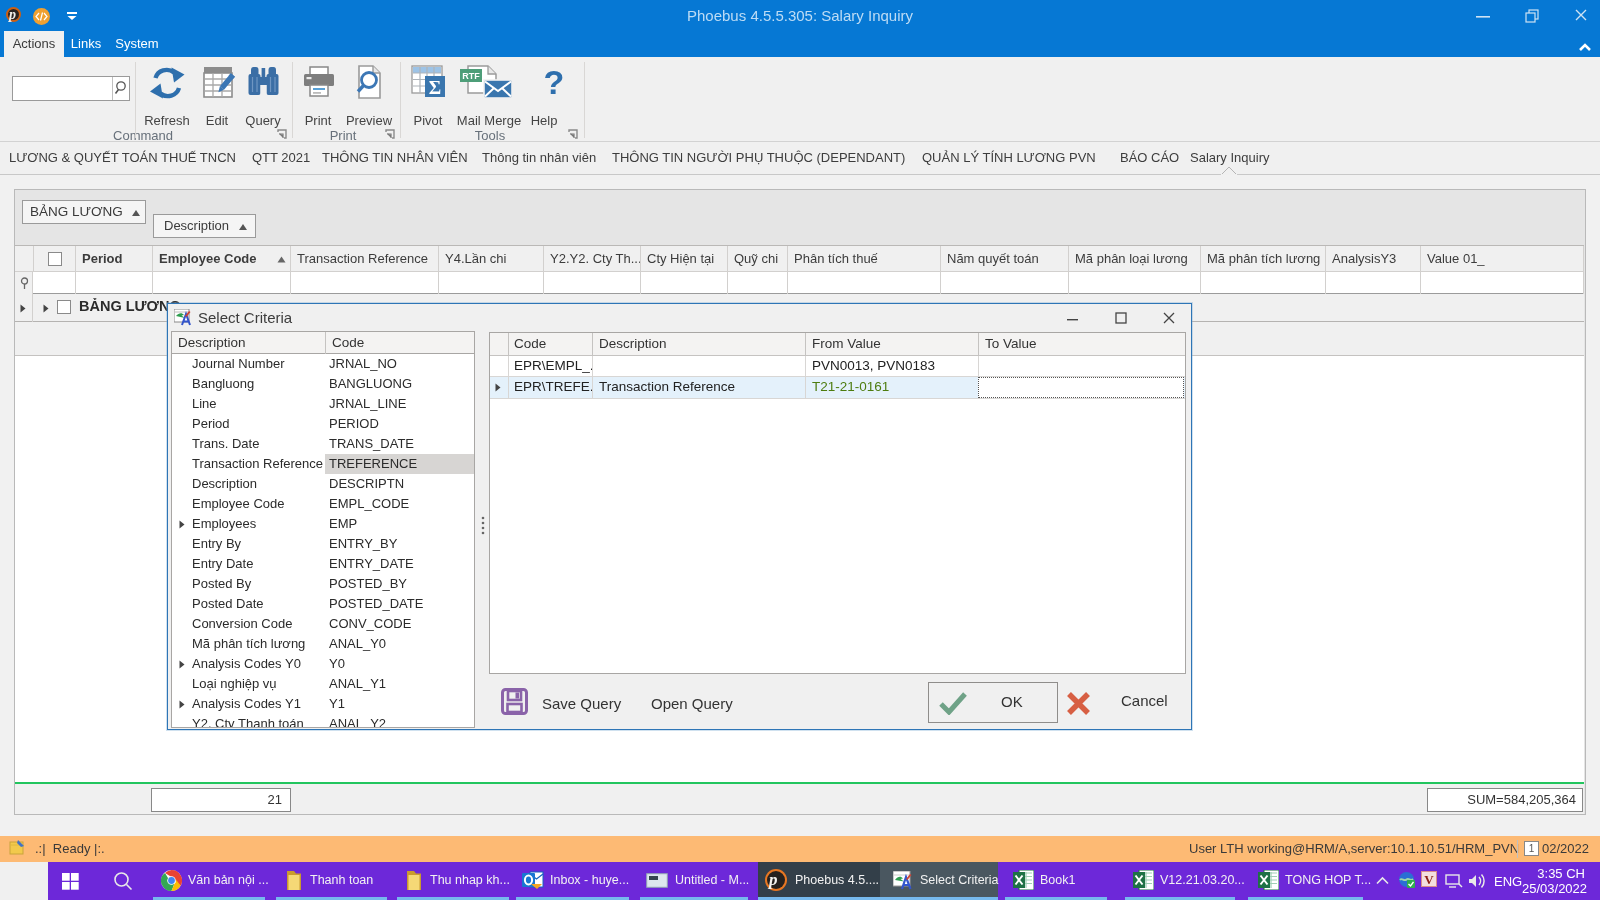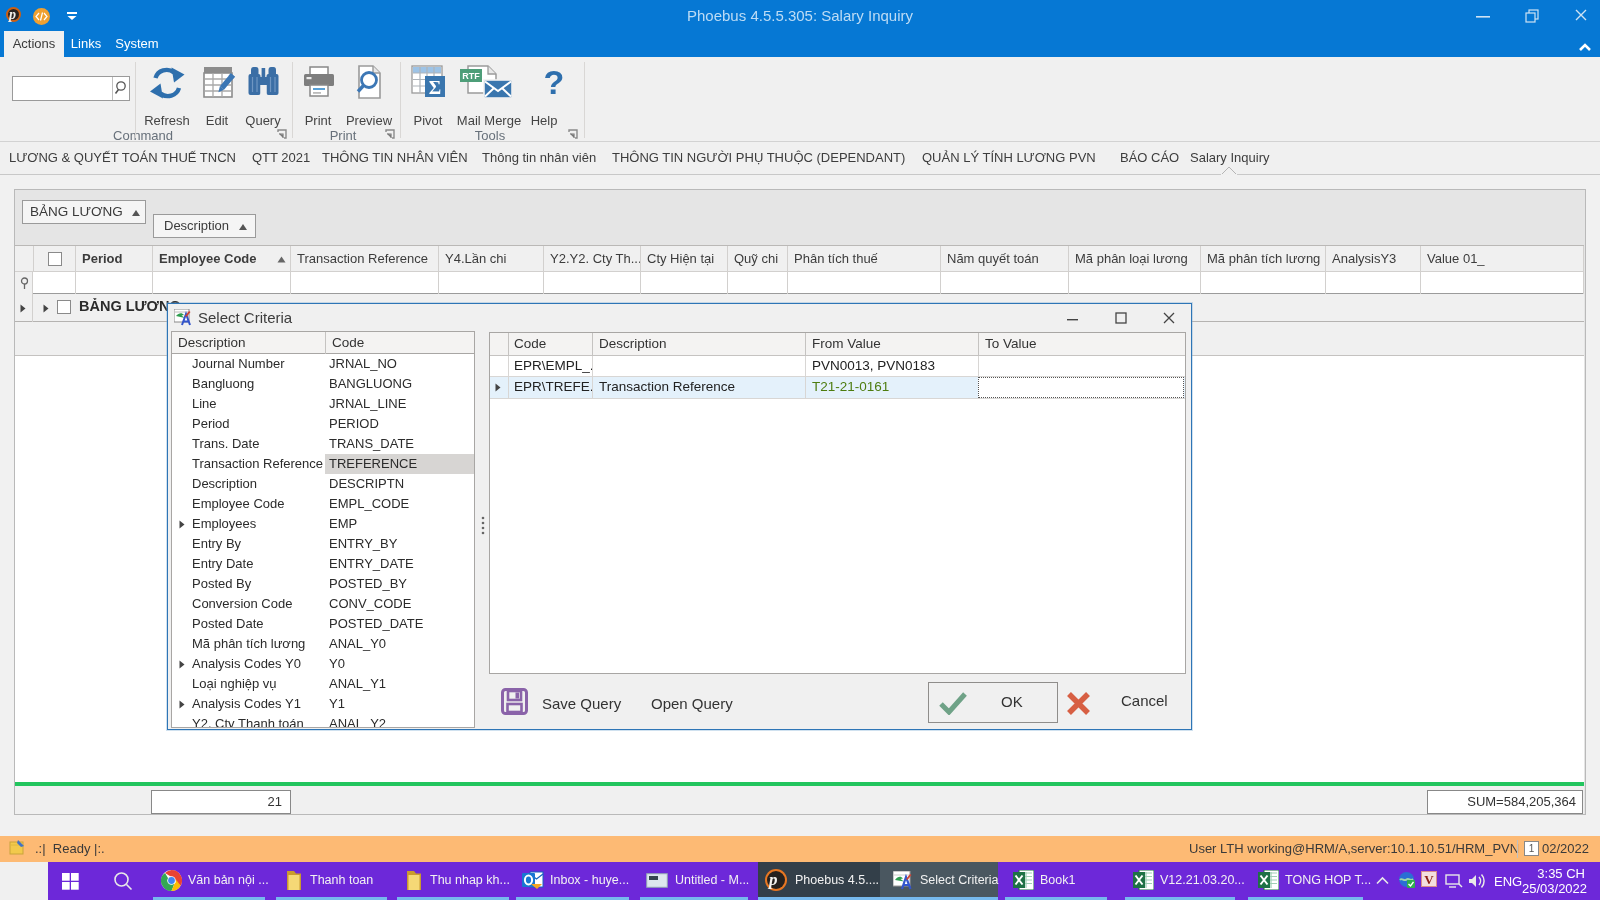--- a/index.html
+++ b/index.html
@@ -26,21 +26,21 @@
 #content { left:0; top:175px; width:1600px; height:661px; background:#f1f1f1; }
 #gridpanel { left:14px; top:14px; width:1572px; height:626px; background:#e5e5e5; border:1px solid #b9b9b9; }
 .sortbox { position:absolute; background:#f5f5f5; border:1px solid #9a9a9a; font-size:13.5px; color:#3a3a3a; }
 .gh { position:absolute; top:0; height:100%; border-left:1px solid #d2d0ce; }
 
 #gheader { position:absolute; left:0; top:55px; width:1569px; height:27px; background:#f0f0f0; border-top:1px solid #bab8b6; border-bottom:1px solid #d2d0ce; }
 #gfilter { position:absolute; left:0; top:82px; width:1569px; height:22px; background:#fff; border-bottom:1px solid #9b9b9b; }
 #grouprow { position:absolute; left:0; top:104px; width:1569px; height:28px; background:#f0f0f0; border-bottom:1px solid #b5b3b1; }
 #grouprow2 { position:absolute; left:0; top:132px; width:1569px; height:34px; background:#f0f0f0; border-bottom:1px solid #c4c2c0; }
 #gridwhite { position:absolute; left:0; top:166px; width:1569px; height:426px; background:#fff; }
-#gridfoot { position:absolute; left:0; top:592px; width:1569px; height:32px; background:#f0f0f0; border-top:4px solid #22c55e; }
+#gridfoot { position:absolute; left:0; top:592px; width:1569px; height:32px; background:#f0f0f0; border-top:2px solid #22c55e; }
 .hcell { position:absolute; top:0; height:26px; line-height:26px; font-size:13px; color:#3c3c3c; padding-left:7px; white-space:nowrap; overflow:hidden; }
 .fcell { position:absolute; top:0; height:22px; border-left:1px solid #d2d0ce; }
 
 #dialog { left:167px; top:303px; width:1025px; height:427px; background:#f0f0f0; border:1px solid #2e75b6; box-shadow:0 0 0 1px rgba(120,170,210,.35); }
 #dlg-title { position:absolute; left:0; top:0; width:100%; height:28px; }
 #dlg-list { position:absolute; left:3px; top:27px; width:304px; height:397px; background:#fff; border:1px solid #a8a6a4; }
 #dlg-grid { position:absolute; left:321px; top:28px; width:697px; height:342px; background:#fff; border:1px solid #a8a6a4; }
 .lrow { position:relative; height:20px; line-height:20px; font-size:13px; color:#2b2b2b; white-space:nowrap; }
 
 #statusbar { left:0; top:836px; width:1600px; height:26px; background:#fdba74; font-size:13px; color:#3a3a3a; }
@@ -378,26 +378,26 @@
           </div>
         <div class="lrow">
             <span style="position:absolute;left:20px;">Entry Date</span>
             <span style="position:absolute;left:157px;">ENTRY_DATE</span>
           </div>
         <div class="lrow">
             <span style="position:absolute;left:20px;">Posted By</span>
             <span style="position:absolute;left:157px;">POSTED_BY</span>
           </div>
         <div class="lrow">
+            <span style="position:absolute;left:20px;">Posted Date</span>
+            <span style="position:absolute;left:157px;">POSTED_DATE</span>
+          </div>
+        <div class="lrow">
             <span style="position:absolute;left:20px;">Conversion Code</span>
             <span style="position:absolute;left:157px;">CONV_CODE</span>
-          </div>
-        <div class="lrow">
-            <span style="position:absolute;left:20px;">Posted Date</span>
-            <span style="position:absolute;left:157px;">POSTED_DATE</span>
           </div>
         <div class="lrow">
             <span style="position:absolute;left:20px;">Mã phân tích lương</span>
             <span style="position:absolute;left:157px;">ANAL_Y0</span>
           </div>
         <div class="lrow">
             <svg style="position:absolute;left:7px;top:6px;" width="6" height="9">
               <path d="M0.5 0.5 L5.5 4.5 L0.5 8.5 Z" fill="#444"></path>
             </svg>
             <span style="position:absolute;left:20px;">Analysis Codes Y0</span>

